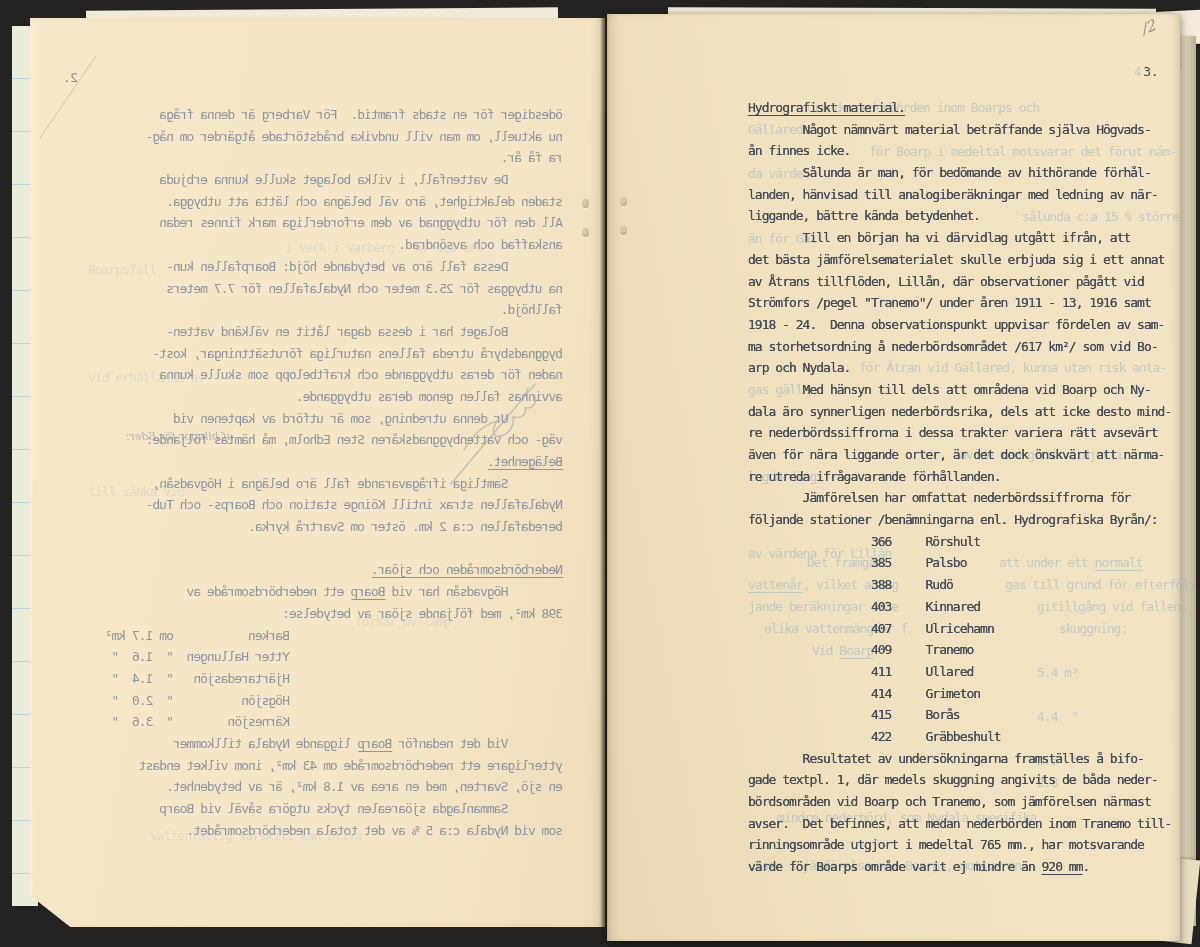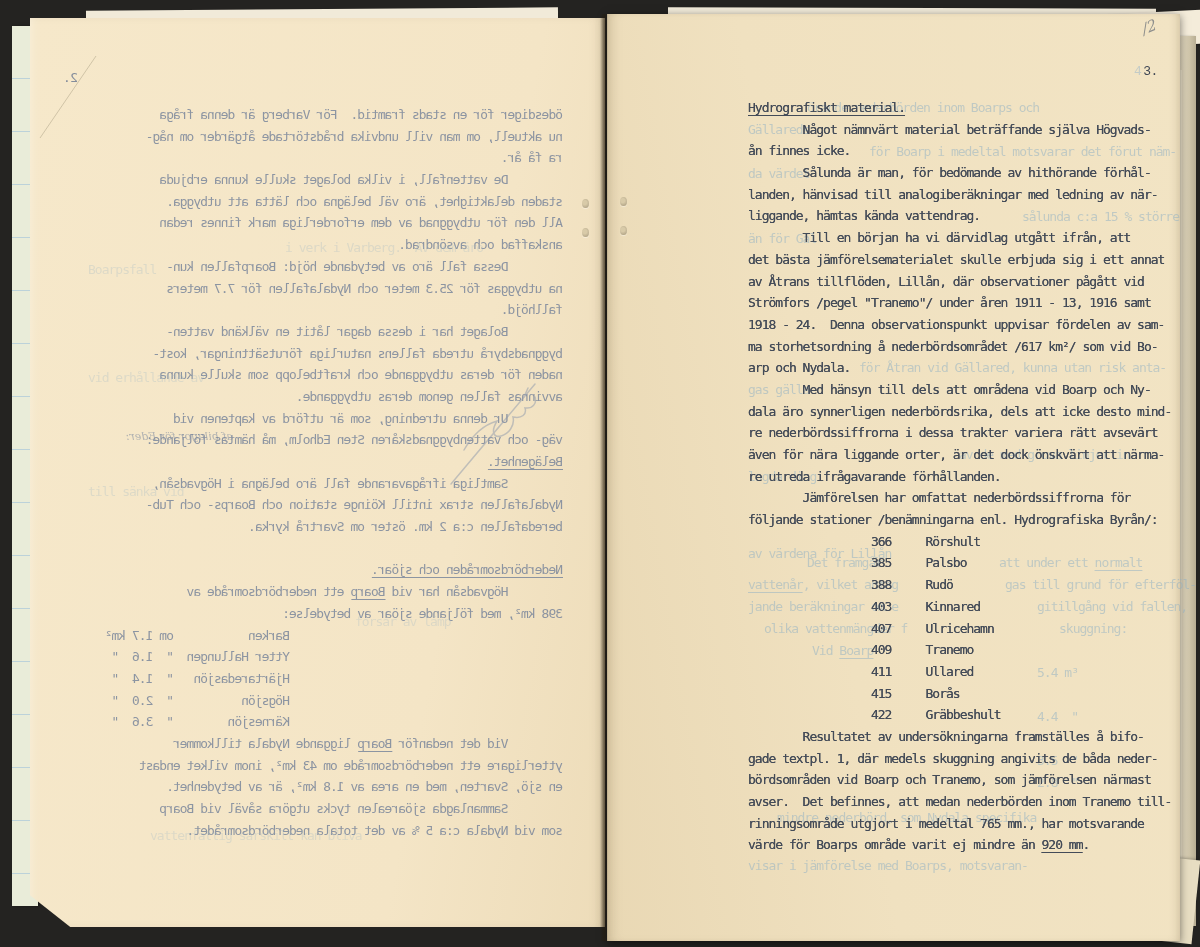--- a/index.html
+++ b/index.html
@@ -118,21 +118,21 @@
       <g stroke="#8e99ac" stroke-width="1.5" fill="none" opacity=".5" stroke-linecap="round">
         <path d="M505,366 L421,466"></path>
         <path d="M434,432 c8,-14 19,-25 33,-29 c-6,10 -4,17 4,15 c8,-2 14,-11 12,-19 c9,2 14,-3 12,-9 c8,1 12,-5 10,-11"></path>
         <path d="M498,370 l-4,9"></path>
       </g>
       <path d="M66,38 L10,120" stroke="#a99f84" stroke-width="1" opacity=".5" fill="none"></path>
     </svg>
   </div>
 
   <div class="page page-right">
-    <div class="pagenum" style="left:527px;top:50px;font-family:Liberation Mono, monospace;">
+    <div class="pagenum" style="left:527px;top:50px;">
       <span class="ghost4">4</span><span>3.</span>
     </div>
     <div class="ghostlayer">
         <span class="ghost" style="top: 86px; left: 200px;">örande nederbörden inom Boarps och</span>
         <span class="ghost" style="top: 108px; left: 141px;">Gällareds</span>
         <span class="ghost" style="top: 130px; left: 262px;">för Boarp i medeltal motsvarar det förut näm-</span>
         <span class="ghost" style="top: 152px; left: 141px;">da värdet</span>
         <span class="ghost" style="top: 195px; left: 415px;">sålunda c:a 15 % större</span>
         <span class="ghost" style="top: 217px; left: 141px;">än för Gäl</span>
         <span class="ghost" style="top: 346px; left: 252px;">för Åtran vid Gällared, kunna utan risk anta-</span>
@@ -155,21 +155,21 @@
         <span class="ghost" style="top: 761px; left: 430px;">2.8  "</span>
         <span class="ghost" style="top: 796px; left: 170px;">mindre nederbörd, som Nydala specifika</span>
         <span class="ghost" style="top: 844px; left: 141px;">visar i jämförelse med Boarps, motsvaran-</span>
       </div>
     <div class="textlayer" style="left:141px;top:83px;width:430px;">
         <div class="line"><u>Hydrografiskt material.</u></div>
         <div class="line">        Något nämnvärt material beträffande själva Högvads-</div>
         <div class="line">ån finnes icke.</div>
         <div class="line">        Sålunda är man, för bedömande av hithörande förhål-</div>
         <div class="line">landen, hänvisad till analogiberäkningar med ledning av när-</div>
-        <div class="line">liggande, hämtas kända vattendrag.</div>
+        <div class="line">liggande, bättre kända betydenhet.</div>
         <div class="line">        Till en början ha vi därvidlag utgått ifrån, att</div>
         <div class="line">det bästa jämförelsematerialet skulle erbjuda sig i ett annat</div>
         <div class="line">av Åtrans tillflöden, Lillån, där observationer pågått vid</div>
         <div class="line">Strömfors /pegel "Tranemo"/ under åren 1911 - 13, 1916 samt</div>
         <div class="line">1918 - 24.  Denna observationspunkt uppvisar fördelen av sam-</div>
         <div class="line">ma storhetsordning å nederbördsområdet /617 km²/ som vid Bo-</div>
         <div class="line">arp och Nydala.</div>
         <div class="line">        Med hänsyn till dels att områdena vid Boarp och Ny-</div>
         <div class="line">dala äro synnerligen nederbördsrika, dels att icke desto mind-</div>
         <div class="line">re nederbördssiffrorna i dessa trakter variera rätt avsevärt</div>
@@ -177,20 +177,21 @@
         <div class="line">re utreda ifrågavarande förhållanden.</div>
         <div class="line">        Jämförelsen har omfattat nederbördssiffrorna för</div>
         <div class="line">följande stationer /benämningarna enl. Hydrografiska Byrån/:</div>
         <div class="line">                  366     Rörshult</div>
         <div class="line">                  385     Palsbo</div>
         <div class="line">                  388     Rudö</div>
         <div class="line">                  403     Kinnared</div>
         <div class="line">                  407     Ulricehamn</div>
         <div class="line">                  409     Tranemo</div>
         <div class="line">                  411     Ullared</div>
+        <div class="line">                  414     Grimeton</div>
         <div class="line">                  415     Borås</div>
         <div class="line">                  422     Gräbbeshult</div>
         <div class="line">        Resultatet av undersökningarna framställes å bifo-</div>
         <div class="line">gade textpl. 1, där medels skuggning angivits de båda neder-</div>
         <div class="line">bördsområden vid Boarp och Tranemo, som jämförelsen närmast</div>
         <div class="line">avser.  Det befinnes, att medan nederbörden inom Tranemo till-</div>
         <div class="line">rinningsområde utgjort i medeltal 765 mm., har motsvarande</div>
         <div class="line">värde för Boarps område varit ej mindre än <u>920 mm</u>.</div>
       </div>
   </div>

